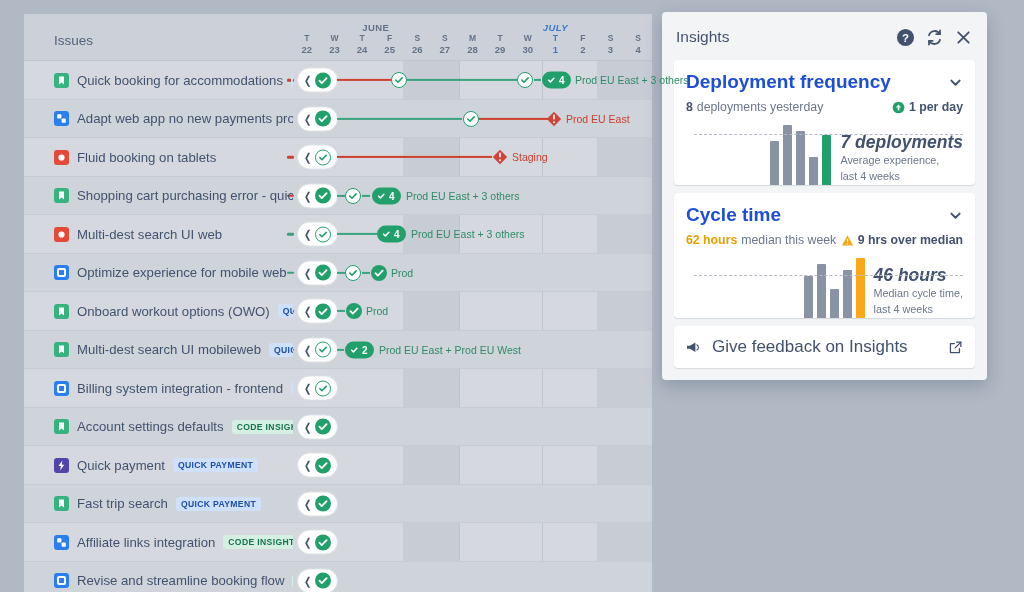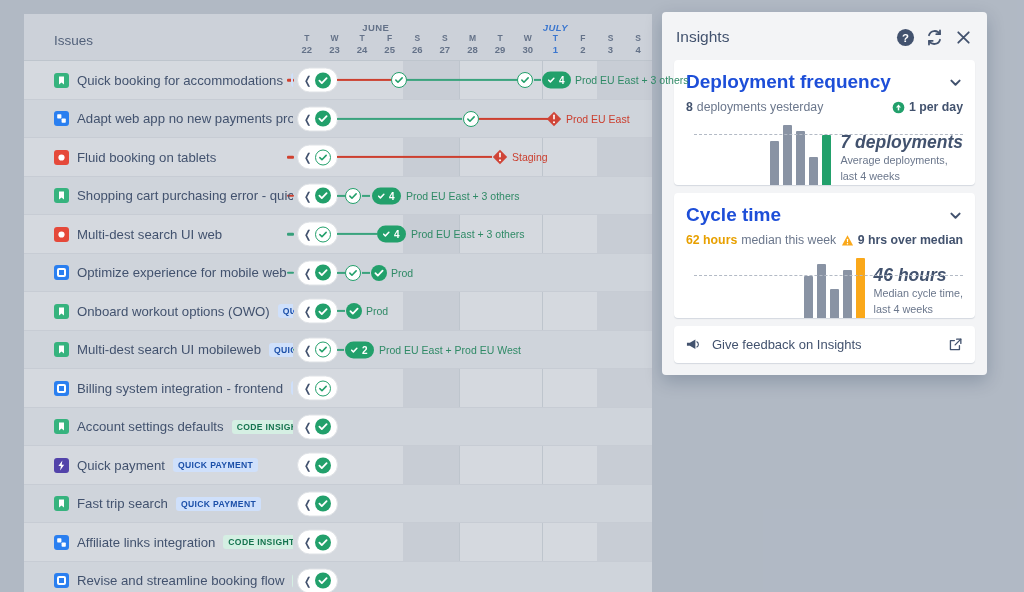--- a/index.html
+++ b/index.html
@@ -115,21 +115,21 @@
   .bars{display:flex;align-items:flex-end;gap:4px;height:62px;margin-left:auto;}
   .bar{width:9px;background:#8993a4;border-radius:1px 1px 0 0;}
   .bar.hi{background:#22a06b;}
   .bar.amb{background:#faa81a;}
   .cval{margin-left:9px;padding-bottom:2px;}
   .cval-num{font-size:17.5px;font-weight:700;color:#42526e;line-height:19px;font-style:italic;}
   .cval-cap{font-size:10.8px;color:#6b778c;line-height:13.5px;margin-top:2px;}
 
   .fb{display:flex;align-items:center;gap:11px;background:#fff;border-radius:4px;
     margin-top:8px;padding:11px 12px;box-shadow:0 1px 1px rgba(9,30,66,.13);}
-  .fb-txt{flex:1;font-size:13px;color:#42526e;}
+  .fb-txt{flex:1;font-size:17px;color:#42526e;}
   .fb-ico{width:15px;height:15px;color:#42526e;}
 </style>
 </head>
 <body>
 
 <div id="app">
   <div class="board">
 
     <div class="board-head">
       <div class="head-issues">Issues</div>
@@ -634,21 +634,21 @@
           <span class="avgline" style="bottom:50.29411764705882px"></span>
           <span class="bars">
             <span class="bar" style="height:43.82352941176471px"></span>
             <span class="bar" style="height:60px"></span>
             <span class="bar" style="height:53.529411764705884px"></span>
             <span class="bar" style="height:27.64705882352941px"></span>
             <span class="bar hi" style="height:50.29411764705882px"></span>
           </span>
           <span class="cval">
             <span class="cval-num" style="display:block">7 deployments</span>
-            <span class="cval-cap" style="display:block">Average deployments,</span>
+            <span class="cval-cap" style="display:block">Average experience,</span>
             <span class="cval-cap" style="display:block">last 4 weeks</span>
           </span>
         </div>
       </div>
       <div class="card">
         <div class="card-top">
           <div class="card-title">Cycle time</div>
           <span class="caret"><svg viewBox="0 0 15 15" width="15" height="15" fill="none" stroke="#42526e" stroke-width="2" stroke-linecap="round" stroke-linejoin="round">
               <path d="M3.4 5.6L7.5 9.7l4.1-4.1"></path>
             </svg></span>

